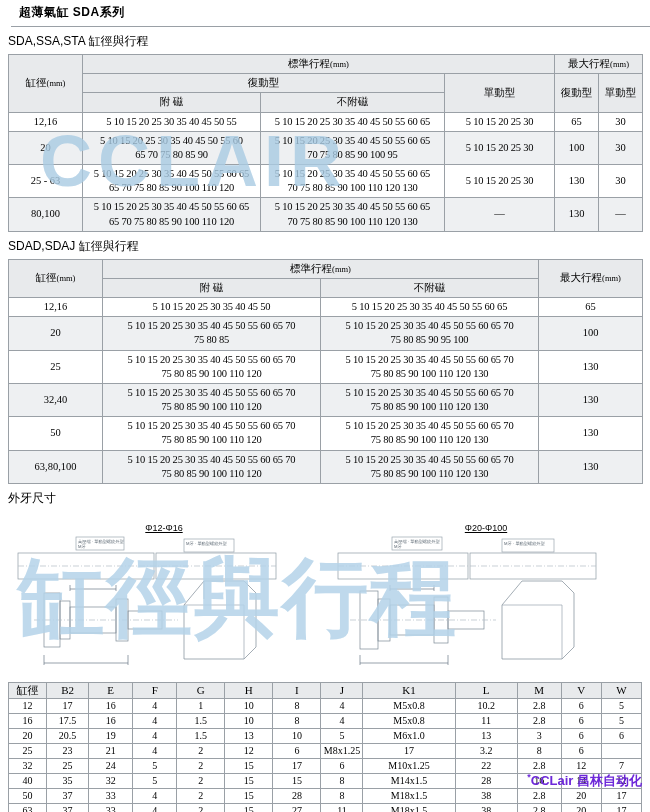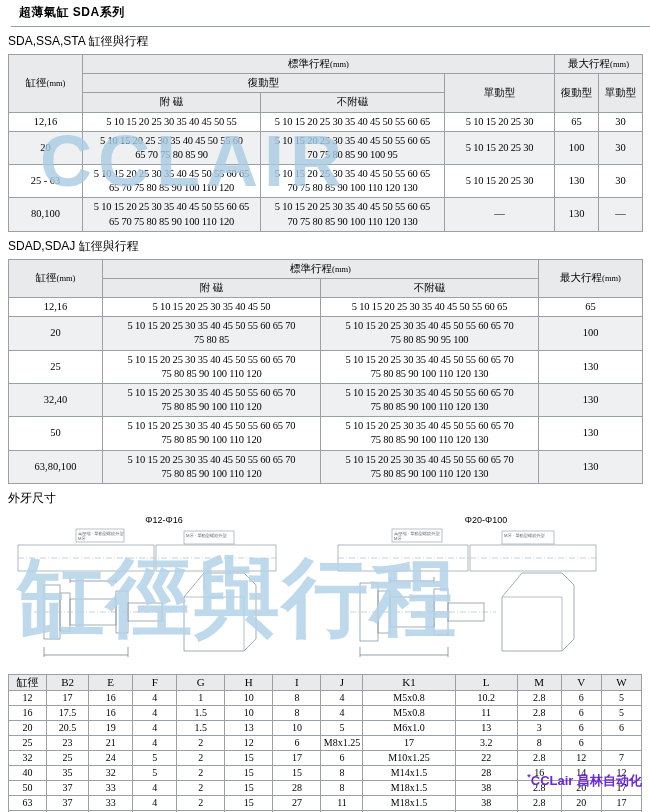--- a/index.html
+++ b/index.html
@@ -47,24 +47,25 @@
   table.dt thead td {
     background: #e8eaec;
   }
   .hdr-sub { font-size: 8.5px; }
   .rowband { background: #eef0f2; }
   .cellleft { text-align: left; padding-left: 6px; }
   .spec { font-size: 9.5px; letter-spacing: -0.2px; }
 
   
   .draw-wrap {
-    margin: 4px 8px 0 8px;
+    margin: 12px 8px 0 8px;
     display: flex;
     gap: 10px;
     height: 155px;
+    text-decoration: underline;
   }
   .draw-box {
     position: relative;
     flex: 1;
     border: 0;
   }
   .draw-cap {
     font-size: 9px;
     text-align: center;
     font-family: "Liberation Sans", sans-serif;

